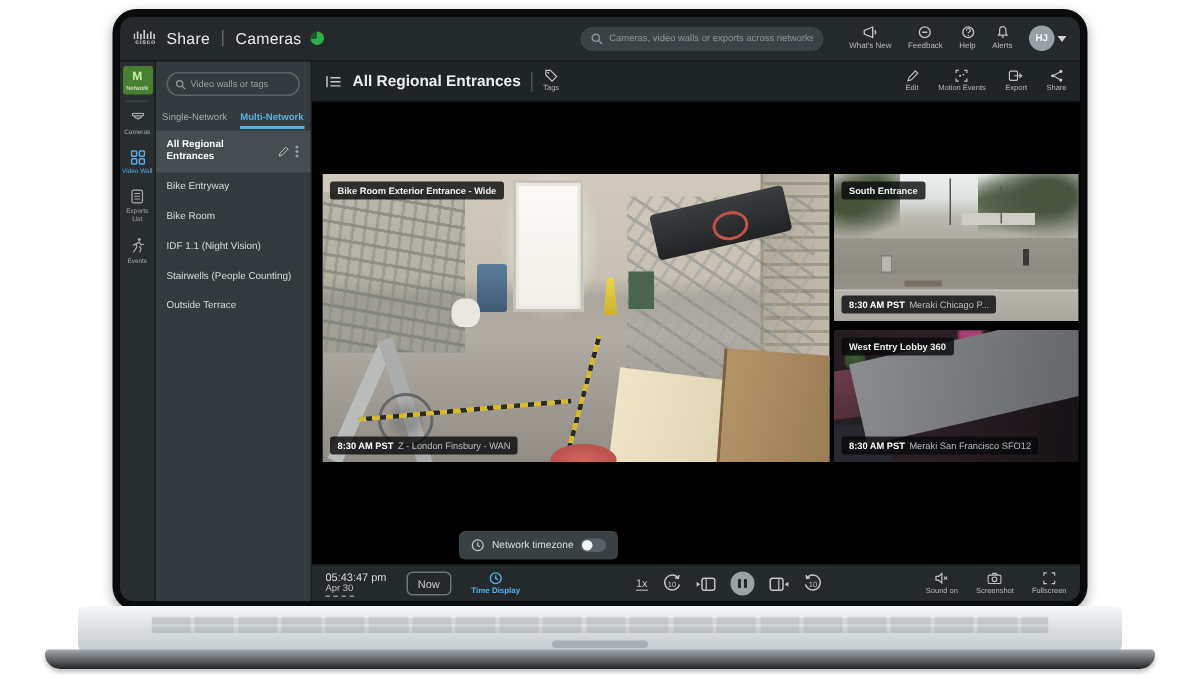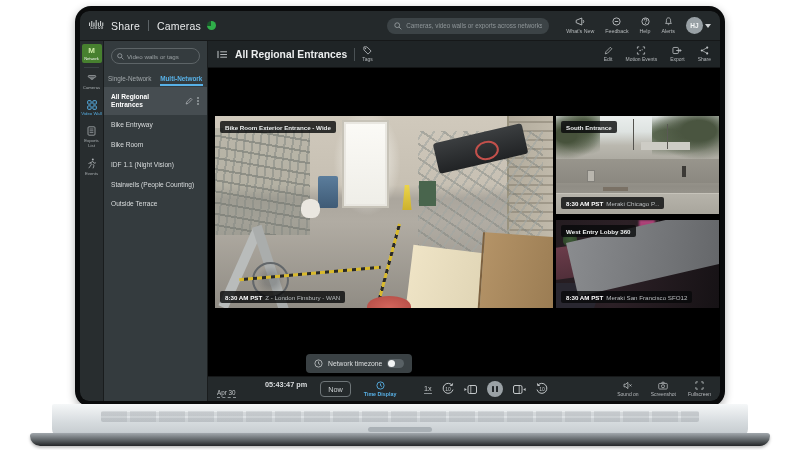--- a/index.html
+++ b/index.html
@@ -117,21 +117,21 @@
   .w-plant{left:4%;top:14%;width:9%;height:16%;background:radial-gradient(#3f5c38,#293e25);border-radius:50% 50% 35% 35%;}
   .w-floor{left:-4%;bottom:-2%;width:30%;height:30%;background:#292730;transform:skewX(-18deg);}
   
   .tz-pill{position:absolute;left:98px;bottom:3px;height:19px;background:#3a4144;border-radius:4px;display:flex;align-items:center;gap:5px;padding:0 8px;z-index:8;}
   .tz-pill .lbl{font-size:6.8px;color:#dcdfe0;white-space:nowrap;}
   .toggle{width:17px;height:9px;border-radius:5px;background:#596165;position:relative;cursor:pointer;}
   .toggle::after{content:"";position:absolute;left:1px;top:1px;width:7px;height:7px;border-radius:50%;background:#f2f4f5;}
   
   .bottombar{height:24px;background:#24292b;border-top:1px solid #161819;position:relative;display:flex;align-items:center;padding:0 9px;flex:0 0 auto;}
   .time-block{display:flex;flex-direction:column;line-height:1.25;}
-  .tb-time{font-size:7.3px;font-weight:bold;color:#dadddf;white-space:nowrap;margin-left:48px;}
+  .tb-time{font-size:7.3px;font-weight:normal;color:#dadddf;white-space:nowrap;}
   .tb-date{font-size:6.3px;color:#c2c6c8;border-bottom:1px dashed #8b9194;align-self:flex-start;cursor:pointer;}
   .now-btn{margin-left:13px;border:1px solid #6e7578;border-radius:4px;padding:2.5px 7px;font-size:7.3px;color:#cdd1d3;background:transparent;cursor:pointer;}
   .time-display{margin-left:13px;display:flex;flex-direction:column;align-items:center;gap:1px;color:#58b1e7;cursor:pointer;}
   .time-display .lbl{font-size:5.3px;font-weight:bold;white-space:nowrap;}
   .playback{position:absolute;left:216px;top:0;height:100%;display:flex;align-items:center;gap:9px;color:#c2c6c8;}
   .speed{font-size:7.3px;color:#c2c6c8;border-bottom:1px solid #8b9194;cursor:pointer;}
   .pb-ic{cursor:pointer;}
   .pause-btn{width:16px;height:16px;border-radius:50%;background:#9ba2a6;display:flex;align-items:center;justify-content:center;gap:2px;cursor:pointer;}
   .pause-btn i{width:2px;height:6.5px;background:#23282b;border-radius:.5px;display:block;}
   .br-actions{position:absolute;right:9px;top:0;height:100%;display:flex;align-items:center;gap:12px;}

